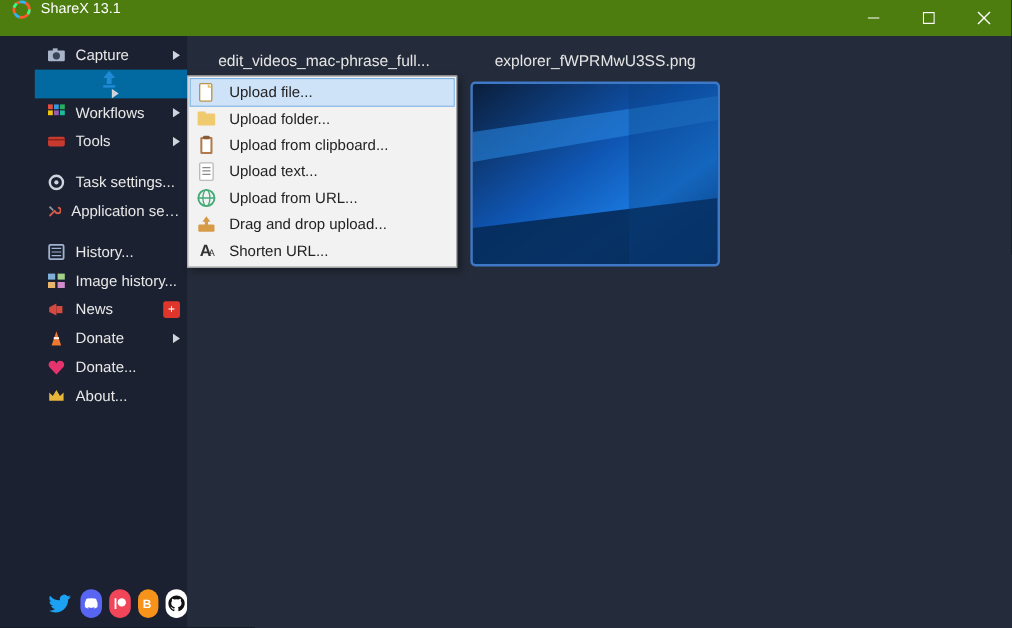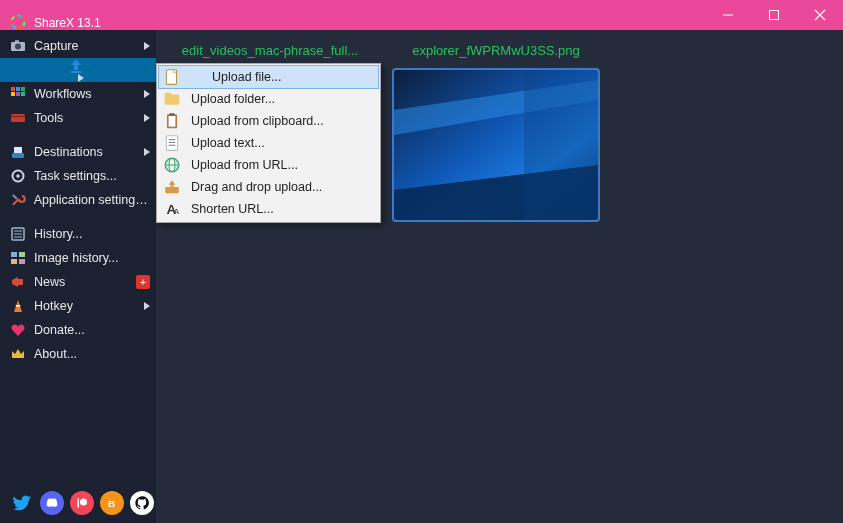--- a/index.html
+++ b/index.html
@@ -1,50 +1,50 @@
 <!DOCTYPE html>
 <html><head>
 <meta charset="utf-8">
 <style>
   * { box-sizing: border-box; margin: 0; padding: 0; font-family: "Segoe UI", Arial, sans-serif; }
   html, body { width: 843px; height: 523px; overflow: hidden; background: #000; }
   .window { width: 843px; height: 523px; background: #242b3a; display: flex; flex-direction: column; }
   
-  .titlebar { height: 30px; background: #ec4899; display: flex; align-items: flex-end; color: #fff; font-size: 12px; }
+  .titlebar { height: 30px; background: #4d7c0f; display: flex; align-items: flex-start; color: #fff; font-size: 12px; }
   .titlebar .app-icon { width: 16px; height: 16px; margin: 0 8px 0 10px; }
   .titlebar .title { flex: 0 0 auto; }
   .titlebar .spacer { flex: 1 1 auto; }
   .winbtn { width: 46px; height: 30px; display: flex; align-items: center; justify-content: center; color: #fff; }
   .winbtn svg { width: 10px; height: 10px; }
   .winbtn.close svg { width: 12px; height: 12px; }
   
   .body { flex: 1 1 auto; display: flex; position: relative; }
-  .sidebar { width: 156px; background: #1b2130; display: flex; flex-direction: column; padding-top: 4px; }
+  .sidebar { width: 156px; background: #1b2130; display: flex; flex-direction: column; padding-top: 4px; padding-left: 29px; }
   .sidebar .group-sep { height: 10px; }
   .side-item { height: 24px; display: flex; align-items: center; color: #e8e8e8; font-size: 12.5px; padding: 0 6px 0 10px; position: relative; }
   .side-item.selected { background: #0369a1; flex-direction: column; }
   .side-item .s-icon { width: 16px; height: 16px; margin-right: 8px; display: inline-flex; align-items: center; justify-content: center; }
   .side-item .label { flex: 1 1 auto; white-space: nowrap; overflow: hidden; text-overflow: ellipsis; }
   .side-item .chev { width: 8px; display: flex; justify-content: flex-end; color: #cfd3dc; }
   .side-item .chev svg { width: 6px; height: 8px; }
   .side-item .badge { width: 14px; height: 14px; background: #e0352b; color: #fff; font-size: 10px; display: flex; align-items: center; justify-content: center; border-radius: 2px; margin-left: auto; }
   
   .social { height: 40px; display: flex; align-items: center; gap: 6px; padding-left: 10px; margin-top: auto; }
   .social .sbtn { width: 24px; height: 24px; border-radius: 12px; display: flex; align-items: center; justify-content: center; }
   
   .content { flex: 1 1 auto; background: #242b3a; position: relative; }
   
   .file { position: absolute; top: 10px; width: 212px; display: flex; flex-direction: column; align-items: center; }
-  .file .fname { color: #22c55e; font-size: 13px; height: 22px; line-height: 22px; white-space: nowrap; overflow: hidden; text-overflow: ellipsis; width: 100%; text-align: center; }
+  .file .fname { color: #e5e5e5; font-size: 13px; height: 22px; line-height: 22px; white-space: nowrap; overflow: hidden; text-overflow: ellipsis; width: 100%; text-align: center; }
   .file .thumb { margin-top: 8px; width: 204px; height: 150px; border-radius: 2px; }
   .file.sel .thumb { outline: 2px solid #3e79c7; }
   
   .submenu { position: absolute; top: 33px; left: 0; width: 225px; background: #f2f2f2; border: 1px solid #a7a7a7; box-shadow: 3px 3px 6px rgba(0,0,0,.35); padding: 2px; z-index: 10; }
   .sm-item { height: 22px; display: flex; align-items: center; font-size: 12.5px; color: #222; padding: 0 10px 0 4px; }
-  .sm-item.hover { background: #cfe3f8; outline: 1px solid #7eb3e8; gap: 21px; }
+  .sm-item.hover { background: #cfe3f8; outline: 1px solid #7eb3e8; }
   .sm-item .sm-icon { width: 18px; height: 18px; margin-right: 10px; display: inline-flex; align-items: center; justify-content: center; }
   
   .folder-svg rect { rx: 1; }
 </style>
 </head>
 <body>
 
 <div class="window">
 
   <div class="titlebar">
@@ -139,34 +139,20 @@
               <polygon points="0,0 6,4 0,8" fill="#cfd3dc"></polygon>
             </svg>
           </span>
       </div>
 
       <div class="group-sep"></div>
 
       <div class="side-item">
         <span class="s-icon">
             <svg viewBox="0 0 16 16">
-              <rect x="2" y="9" width="12" height="5" rx="1" fill="#2f81c7"></rect>
-              <rect x="4" y="3" width="8" height="6" fill="#dfe7f2"></rect>
-            </svg>
-          </span>
-        <span class="label">Destinations</span>
-        <span class="chev">
-            <svg viewBox="0 0 6 8">
-              <polygon points="0,0 6,4 0,8" fill="#cfd3dc"></polygon>
-            </svg>
-          </span>
-      </div>
-      <div class="side-item">
-        <span class="s-icon">
-            <svg viewBox="0 0 16 16">
               <circle cx="8" cy="8" r="5.5" fill="none" stroke="#cfd3dc" stroke-width="2"></circle>
               <circle cx="8" cy="8" r="1.8" fill="#cfd3dc"></circle>
             </svg>
           </span>
         <span class="label">Task settings...</span>
       </div>
       <div class="side-item">
         <span class="s-icon">
             <svg viewBox="0 0 16 16">
               <path d="M3 13 L9 7 M9 7 A3 3 0 1 0 12 4" stroke="#d45a45" stroke-width="2" fill="none"></path>
@@ -210,21 +196,21 @@
         <span class="label">News</span>
         <span class="badge">+</span>
       </div>
       <div class="side-item">
         <span class="s-icon">
             <svg viewBox="0 0 16 16">
               <polygon points="8,2 12,14 4,14" fill="#f0772f"></polygon>
               <rect x="5.8" y="7" width="4.4" height="1.6" fill="#fff"></rect>
             </svg>
           </span>
-        <span class="label">Hotkey</span>
+        <span class="label">Donate</span>
         <span class="chev">
             <svg viewBox="0 0 6 8">
               <polygon points="0,0 6,4 0,8" fill="#cfd3dc"></polygon>
             </svg>
           </span>
       </div>
       <div class="side-item">
         <span class="s-icon">
             <svg viewBox="0 0 16 16">
               <path d="M8 14 L2.5 8.2 A3.3 3.3 0 1 1 8 5 A3.3 3.3 0 1 1 13.5 8.2 Z" fill="#e6336e"></path>

